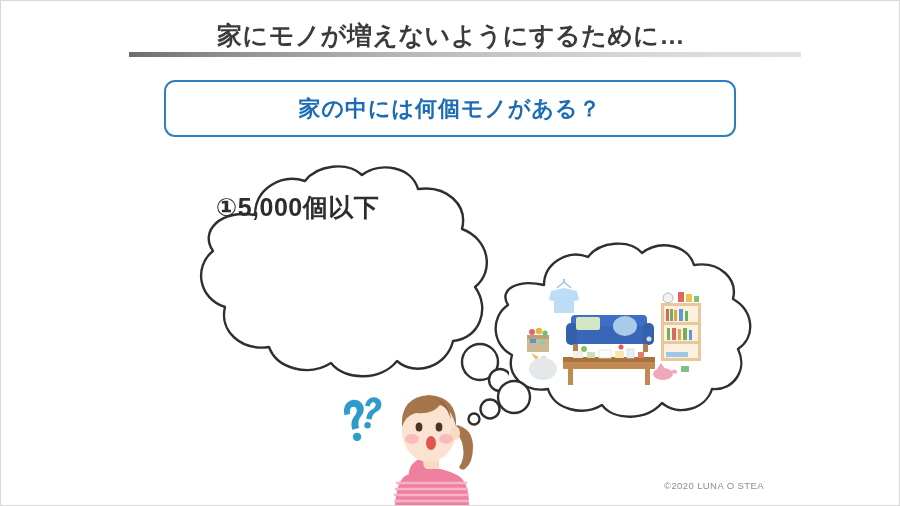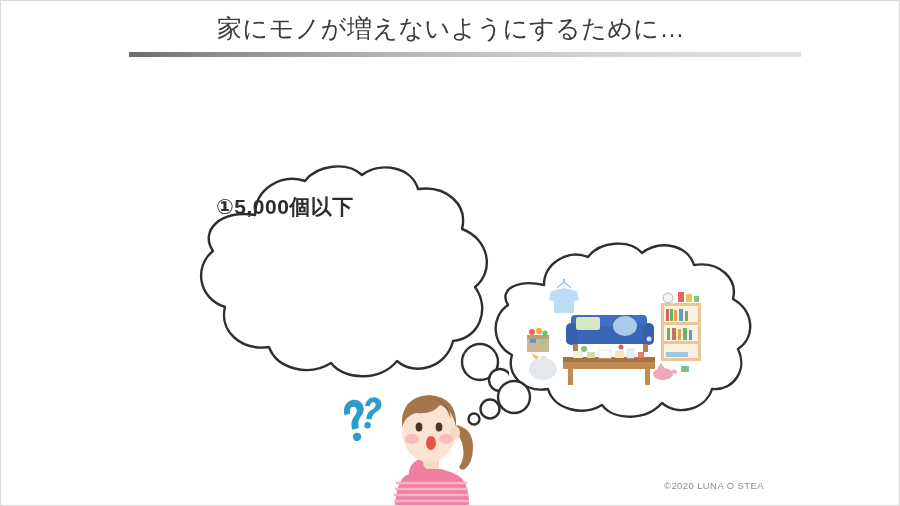--- a/index.html
+++ b/index.html
@@ -18,25 +18,26 @@
   }
 
   
   .title-row{
     position:absolute;left:0;top:14px;width:900px;
     text-align:center;
   }
   .title-text{
     display:inline-block;
     font-size:25px;
-    font-weight:normal;
+    font-weight:bold;
     color:#3b3b3b;
     letter-spacing:0.5px;
     line-height:1.1;
     white-space:nowrap;
+    margin-top:7px;
   }
   .title-rule{
     position:absolute;left:128px;top:51px;
     width:672px;height:5px;
     background:linear-gradient(to right,#6d6d6d 0%,#8e8e8e 14%,#b9b9b9 42%,#d5d5d5 72%,#e2e2e2 100%);
   }
 
   
   .qbox{
     position:absolute;left:163px;top:79px;
@@ -55,21 +56,21 @@
   
   .cloud-svg{position:absolute;pointer-events:none;}
   #cloud-left{left:158px;top:160px;}
   #cloud-right{left:455px;top:238px;}
 
   .answers{
     position:absolute;left:215px;top:190px;
     width:280px;
   }
   .answer-line{
-    font-size:21px;font-weight:bold;color:#2d2d2d;
+    font-size:25px;font-weight:bold;color:#2d2d2d;
     line-height:32px;white-space:nowrap;letter-spacing:0.5px;
   }
 
   
   .room{position:absolute;left:520px;top:272px;width:185px;height:115px;}
 
   
   .qmarks{position:absolute;left:330px;top:383px;width:80px;height:72px;}
 
   
@@ -84,20 +85,23 @@
 </head>
 <body>
 
 <div class="slide">
 
   <div class="title-row">
     <span class="title-text">家にモノが増えないようにするために…</span>
   </div>
   <div class="title-rule"></div>
 
+  <div class="qbox">
+    <span class="qbox-text">家の中には何個モノがある？</span>
+  </div>
 
   <svg class="cloud-svg" id="cloud-left" width="350" height="260" viewBox="0 0 350 260">
     <path d="M96,54
              C96,28 122,12 146,20
              C158,4 188,0 203,14
              C222,0 253,6 259,28
              C288,24 309,44 303,68
              C330,78 336,110 316,126
              C332,148 320,178 294,180
              C288,206 256,216 238,200

